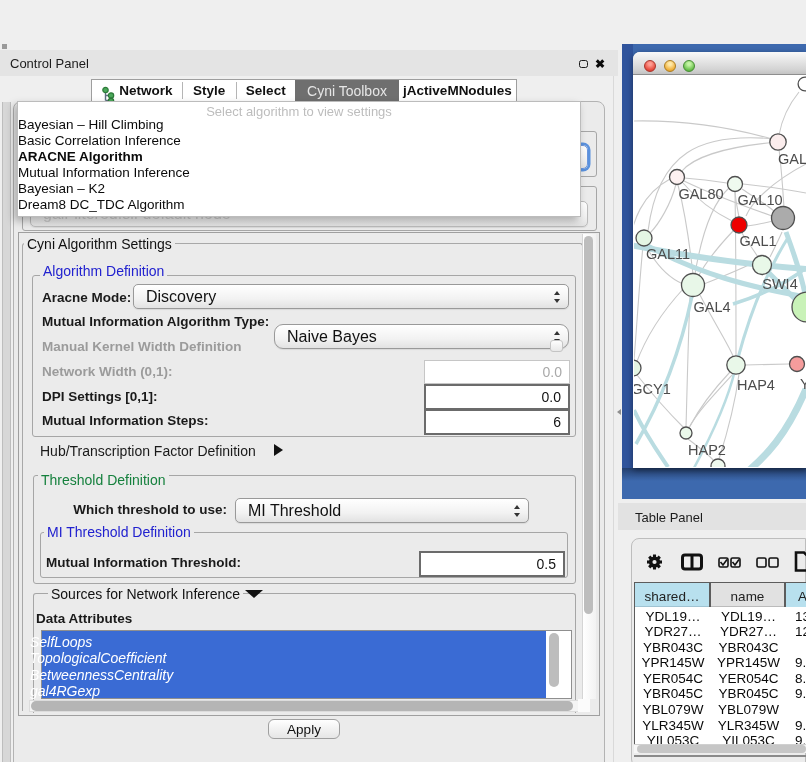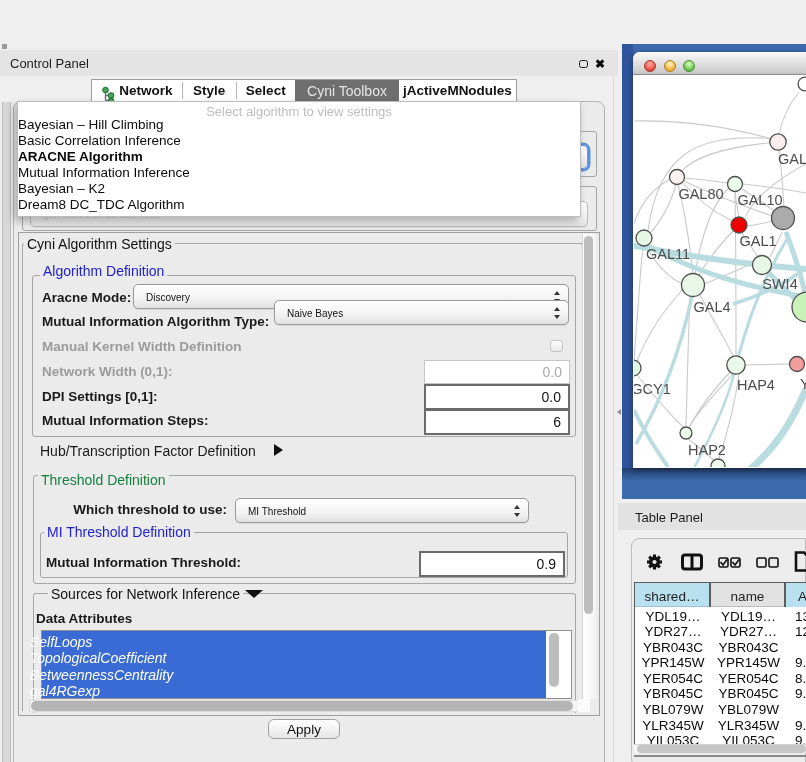--- a/index.html
+++ b/index.html
@@ -7,21 +7,21 @@
   font-family:"Liberation Sans",sans-serif;-webkit-font-smoothing:antialiased;}
 #page{position:relative;width:806px;height:762px;overflow:hidden;margin-top:44px;}
 .abs{position:absolute;}
 .b{font-weight:bold;}
 .lbl{position:absolute;font-size:13.5px;font-weight:bold;color:#1a1a1a;white-space:nowrap;}
 .dis{color:#9b9b9b !important;}
 .group{position:absolute;border:1px solid #a6a6a6;border-radius:3px;}
 .gtitle{position:absolute;font-size:14px;background:#ebebeb;padding:0 3px;white-space:nowrap;line-height:14px;}
 .combo{position:absolute;border:1px solid #999;border-radius:5px;
   background:linear-gradient(#ffffff,#f2f2f2 60%,#e2e2e2);box-shadow:0 1px 1px rgba(0,0,0,0.08);}
-.combo .ct{position:absolute;left:12px;top:50%;transform:translateY(-50%);font-size:10px;color:#111;white-space:nowrap;text-align:center;}
+.combo .ct{position:absolute;left:12px;top:50%;transform:translateY(-50%);font-size:16px;color:#111;white-space:nowrap;text-align:center;}
 .arr{position:absolute;width:0;height:0;border-left:3.5px solid transparent;border-right:3.5px solid transparent;}
 .arr.up{border-bottom:4.5px solid #333;}
 .arr.dn{border-top:4.5px solid #333;}
 .field{position:absolute;background:#fff;}
 .field .fv{position:absolute;right:7px;top:50%;transform:translateY(-50%);font-size:14px;color:#111;}
 .tabseg{position:absolute;display:flex;background:#fff;border:1px solid #9e9e9e;box-sizing:border-box;}
 .tabseg .seg{display:flex;align-items:center;justify-content:center;font-size:13.5px;font-weight:bold;color:#111;white-space:nowrap;position:relative;}
 .tabseg .seg.sel{background:#6f6f6f;color:#e6e6e6;font-weight:normal;font-size:14px;}
 .tabseg .sep{width:1px;background:#b5b5b5;margin:2px 0;}
 .ditem{position:absolute;left:18px;font-size:13.5px;color:#0a0a0a;white-space:nowrap;line-height:16px;}
@@ -77,21 +77,21 @@
 <div class="gtitle" style="left:40px;top:220px;color:#2121cf;">Algorithm Definition</div>
 
 <div class="lbl" style="left:42px;top:246px;">Aracne Mode:</div>
 <div class="combo" style="left:133px;top:240px;width:434px;height:23px;">
   <div class="ct">Discovery</div>
   <div class="arr up" style="right:8px;top:5.5px;"></div>
   <div class="arr dn" style="right:8px;bottom:5px;"></div>
 </div>
 
 <div class="lbl" style="left:42px;top:270px;">Mutual Information Algorithm Type:</div>
-<div class="combo" style="left:274px;top:256px;width:293px;height:23px;">
+<div class="combo" style="left:274px;top:280px;width:293px;height:23px;border-radius:9px;">
   <div class="ct">Naive Bayes</div>
   <div class="arr up" style="right:8px;top:5.5px;"></div>
   <div class="arr dn" style="right:8px;bottom:5px;"></div>
 </div>
 
 <div class="lbl dis" style="left:42px;top:295px;">Manual Kernel Width Definition</div>
 <div class="abs" style="left:550px;top:296px;width:13px;height:12px;background:linear-gradient(#fdfdfd,#e8e8e8);border:1px solid #c4c4c4;border-radius:3px;box-sizing:border-box;"></div>
 
 <div class="lbl dis" style="left:42px;top:320px;">Network Width (0,1):</div>
 <div class="field" style="left:424px;top:316px;width:144px;height:22px;border:1px solid #c6c6c6;">
@@ -119,21 +119,21 @@
   <div class="ct">MI Threshold</div>
   <div class="arr up" style="right:8px;top:5.5px;"></div>
   <div class="arr dn" style="right:8px;bottom:5px;"></div>
 </div>
 
 <div class="group" style="left:40px;top:488px;width:526px;height:44px;"></div>
 <div class="gtitle" style="left:44px;top:481px;color:#2121cf;">MI Threshold Definition</div>
 
 <div class="lbl" style="left:46px;top:511px;">Mutual Information Threshold:</div>
 <div class="field" style="left:419px;top:507px;width:142px;height:22px;border:2px solid #6b6b6b;">
-  <div class="fv">0.9</div>
+  <div class="fv">0.5</div>
 </div>
 
 <div class="group" style="left:33px;top:549px;width:541px;height:119px;border-bottom:none;border-bottom-left-radius:0;border-bottom-right-radius:0;"></div>
 <div class="gtitle" style="left:48px;top:543px;color:#111;">Sources for Network Inference</div>
 <div class="abs" style="left:245px;top:546px;width:0;height:0;border-left:9px solid transparent;border-right:9px solid transparent;border-top:8px solid #111;"></div>
 
 <div class="lbl" style="left:36px;top:567px;">Data Attributes</div>
 
 <div class="abs" style="left:41px;top:586px;width:531px;height:69px;background:#fff;border:1px solid #8f8f8f;box-sizing:border-box;"></div>
 <div class="abs" style="left:42px;top:587px;width:504px;height:67px;background:#3a6bd4;"></div>

